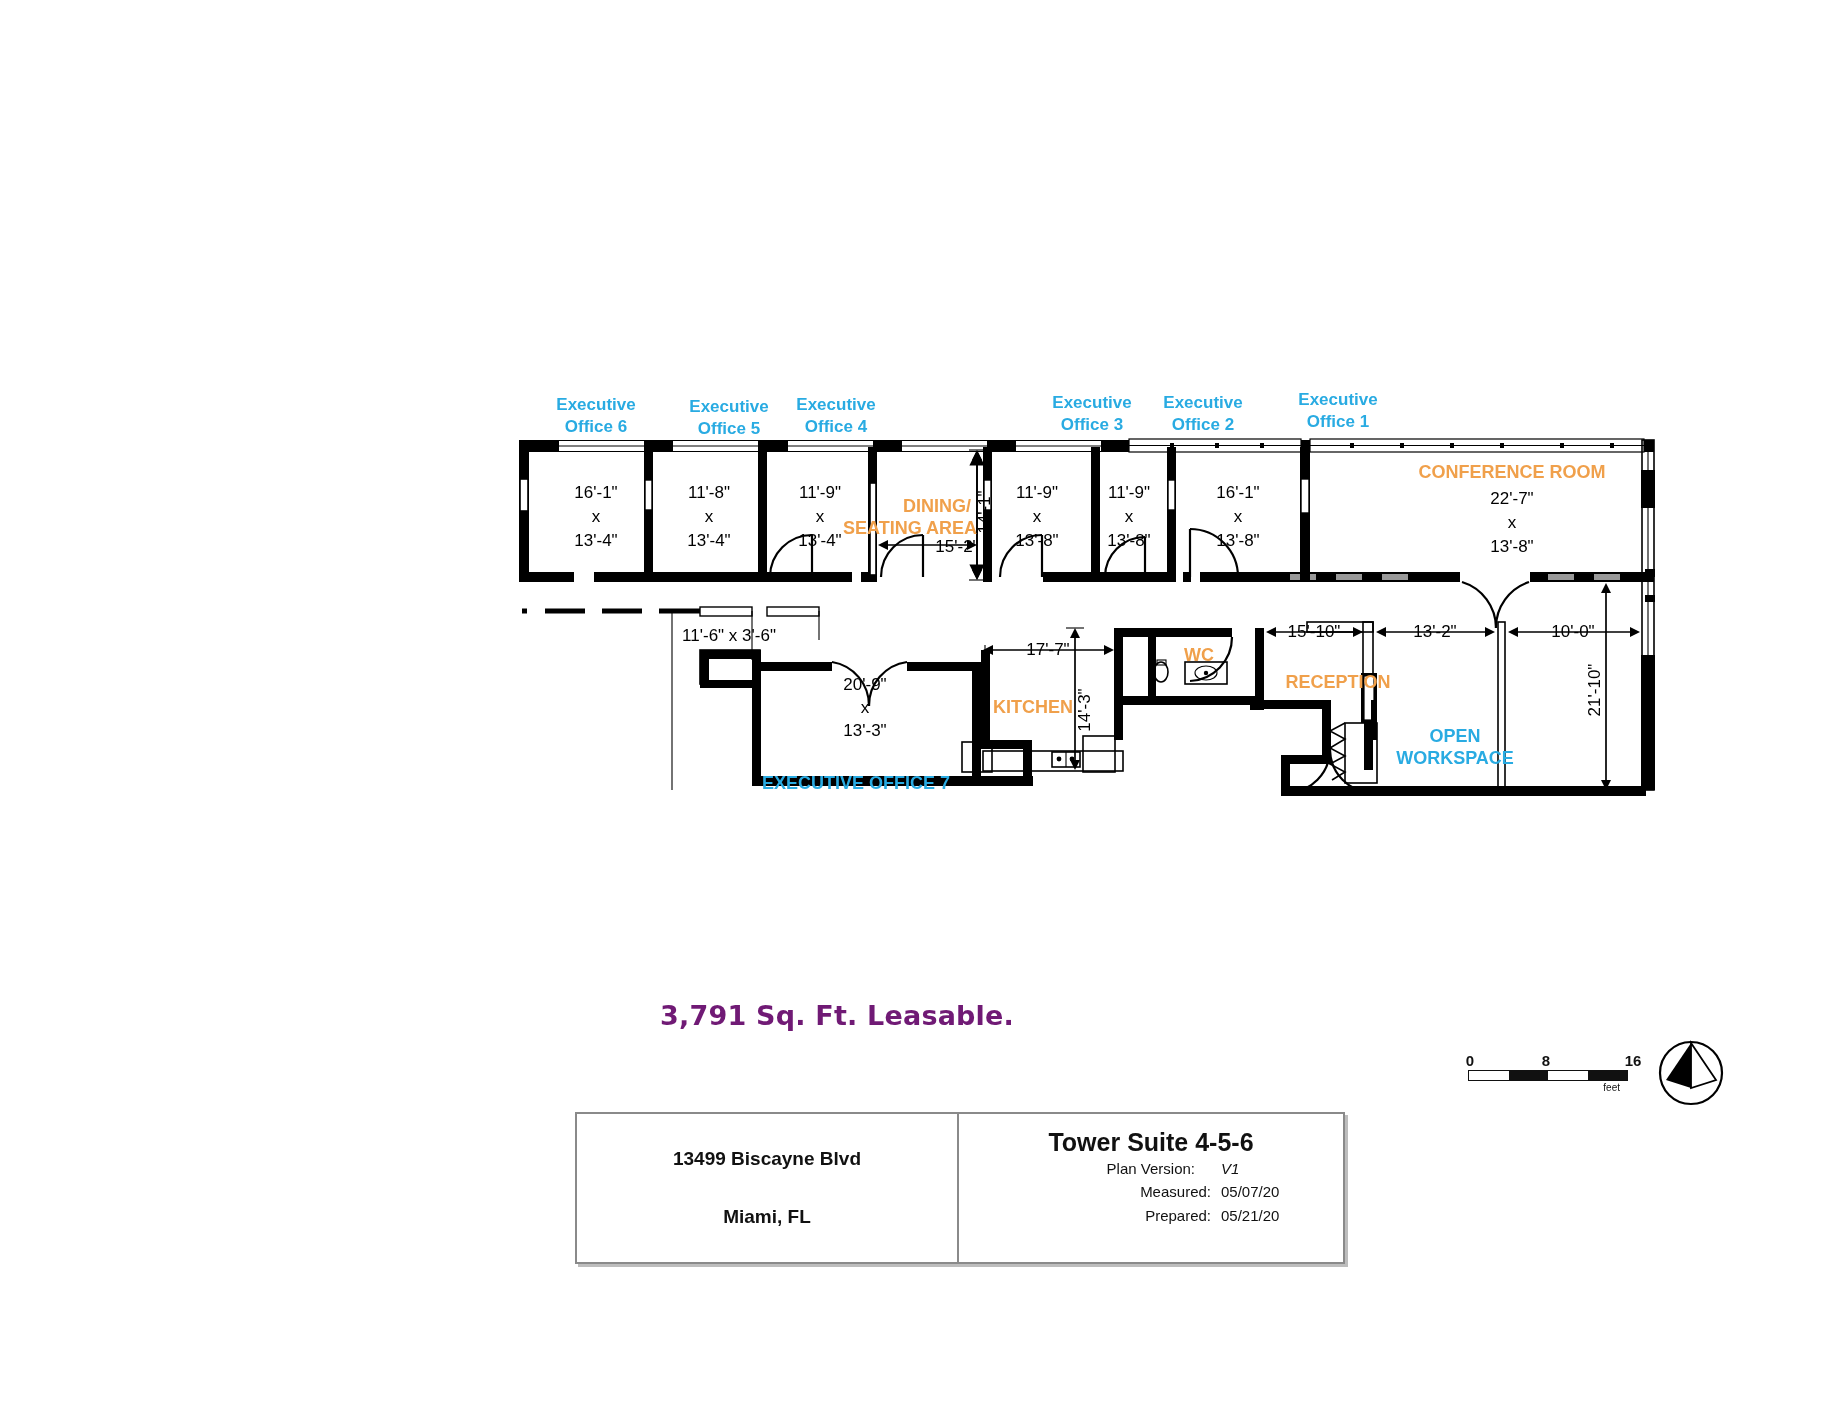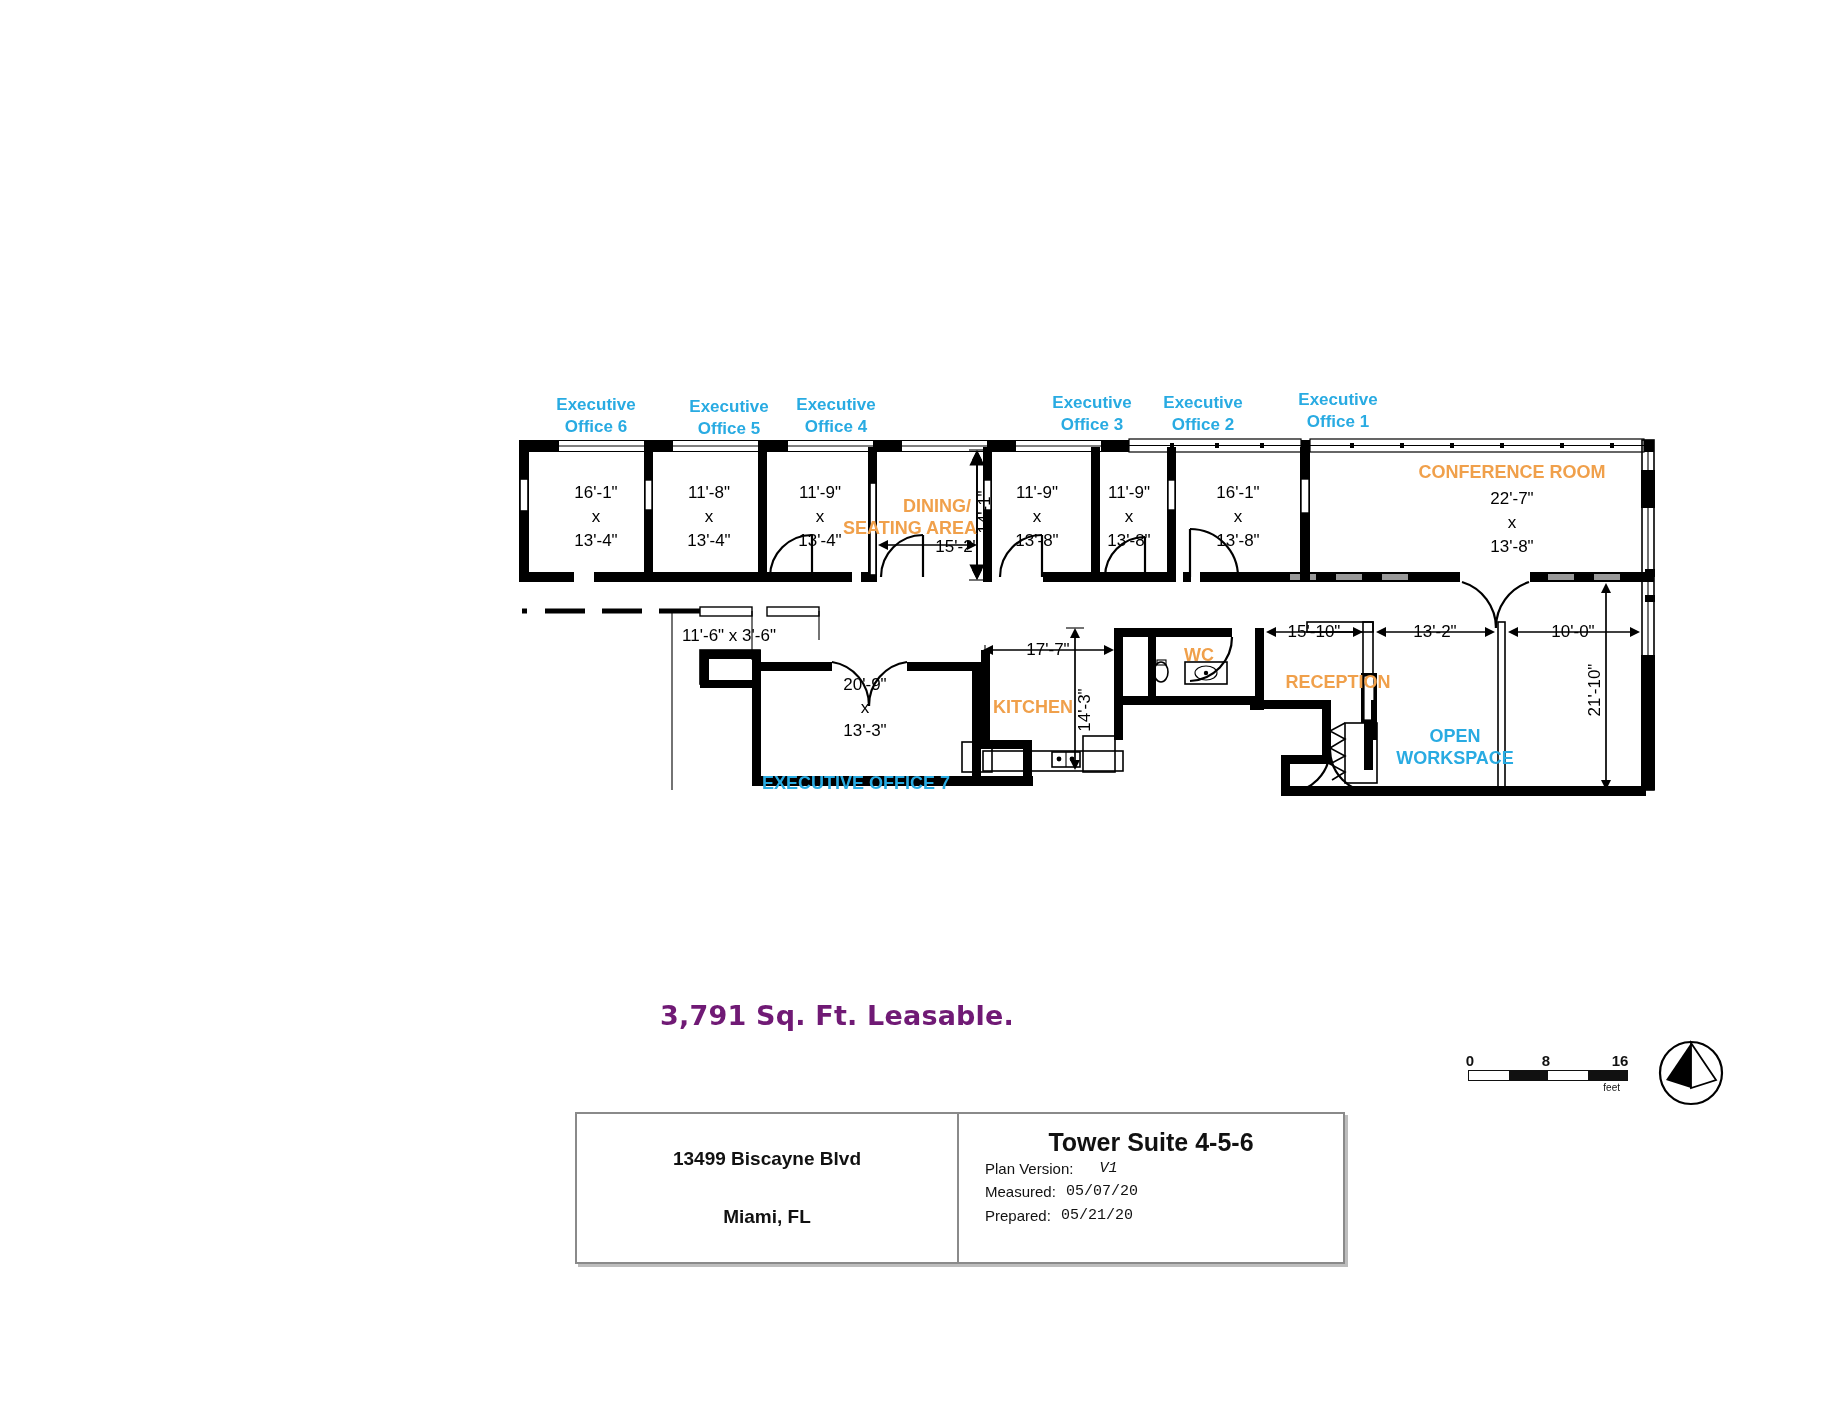--- a/index.html
+++ b/index.html
@@ -79,27 +79,27 @@
   .suite-title {
     font-family: "Liberation Sans", sans-serif;
     font-size: 25px;
     font-weight: bold;
     color: #111;
     white-space: nowrap;
   }
   .meta-row {
     display: flex;
     width: 100%;
-    justify-content: flex-start;
+    justify-content: flex-end;
     font-size: 15px;
     color: #111;
     line-height: 1.55;
   }
   .meta-label { text-align: right; padding-right: 10px; }
-  .meta-value { width: 96px; text-align: left; font-family: Liberation Mono, monospace; }
+  .meta-value { width: 96px; text-align: left; }
   .meta-value.italic { font-style: italic; padding-left: 16px; }
 
   .scalebar-wrap {
     position: absolute;
     left: 1468px;
     top: 1052px;
     width: 160px;
   }
   .scale-nums {
     position: relative;
@@ -489,21 +489,21 @@
       <text x="0" y="0" transform="translate(1600,690) rotate(-90)">21'-10"</text>
     </g>
   </svg>
 
   <div class="sqft-note">3,791 Sq. Ft. Leasable.</div>
 
   <div class="scalebar-wrap">
     <div class="scale-nums">
       <span style="left:2px">0</span>
       <span style="left:78px">8</span>
-      <span style="left:152px">16</span>
+      <span style="left:165px">16</span>
     </div>
     <div class="scale-bar">
       <i class="light"></i>
       <i class="dark"></i>
       <i class="light"></i>
       <i class="dark"></i>
     </div>
     <div class="scale-unit">feet</div>
   </div>
 

